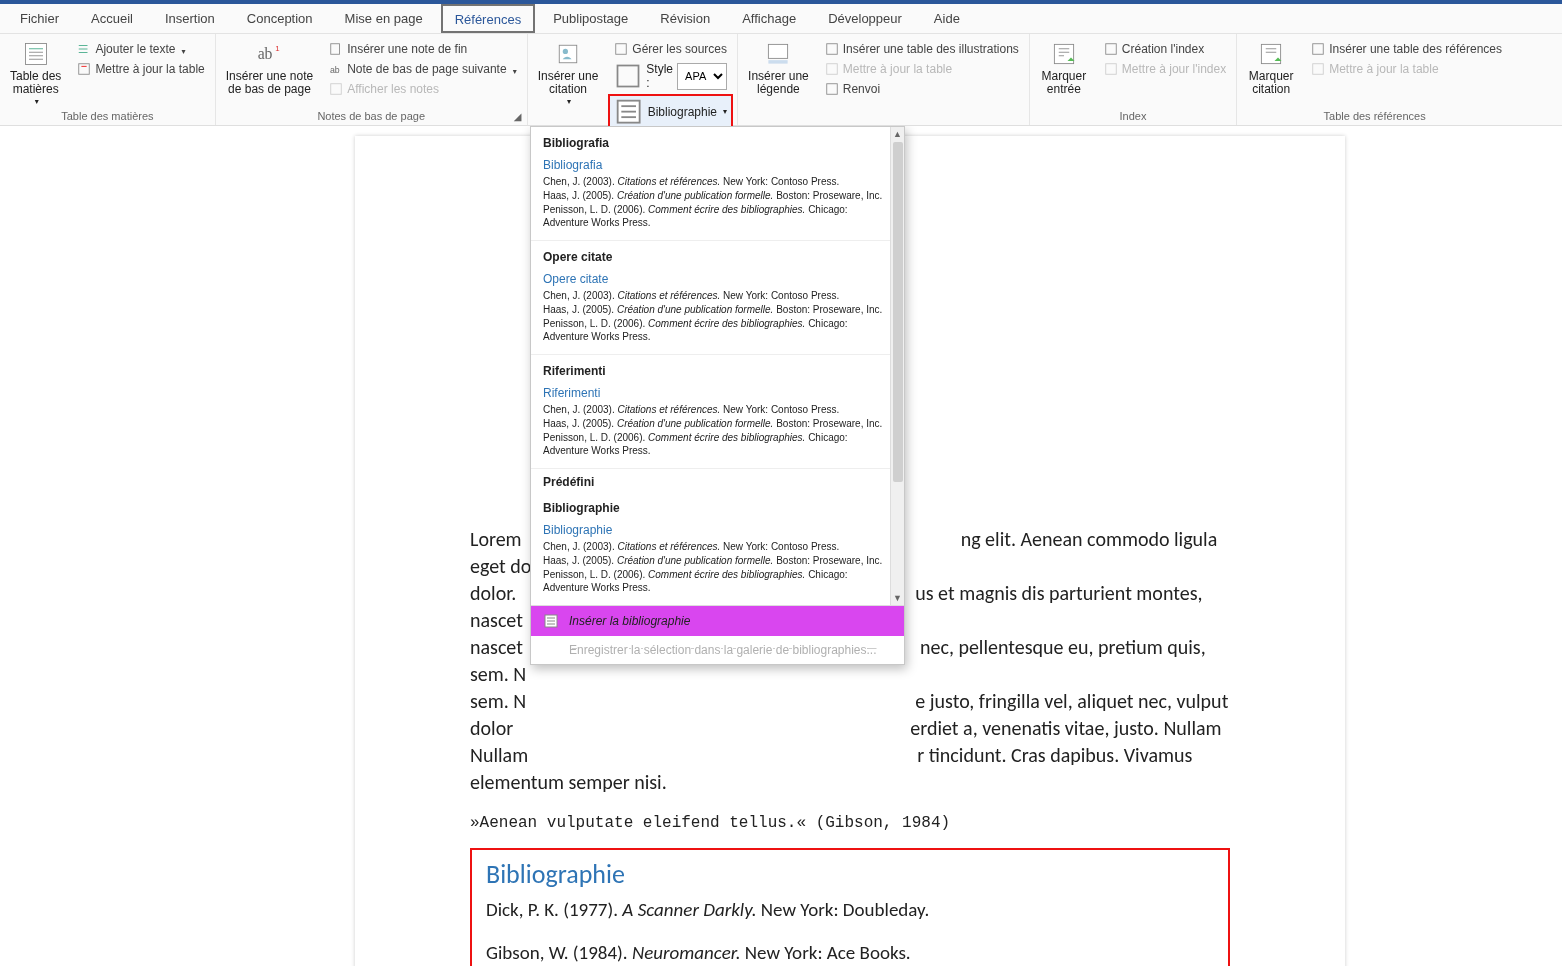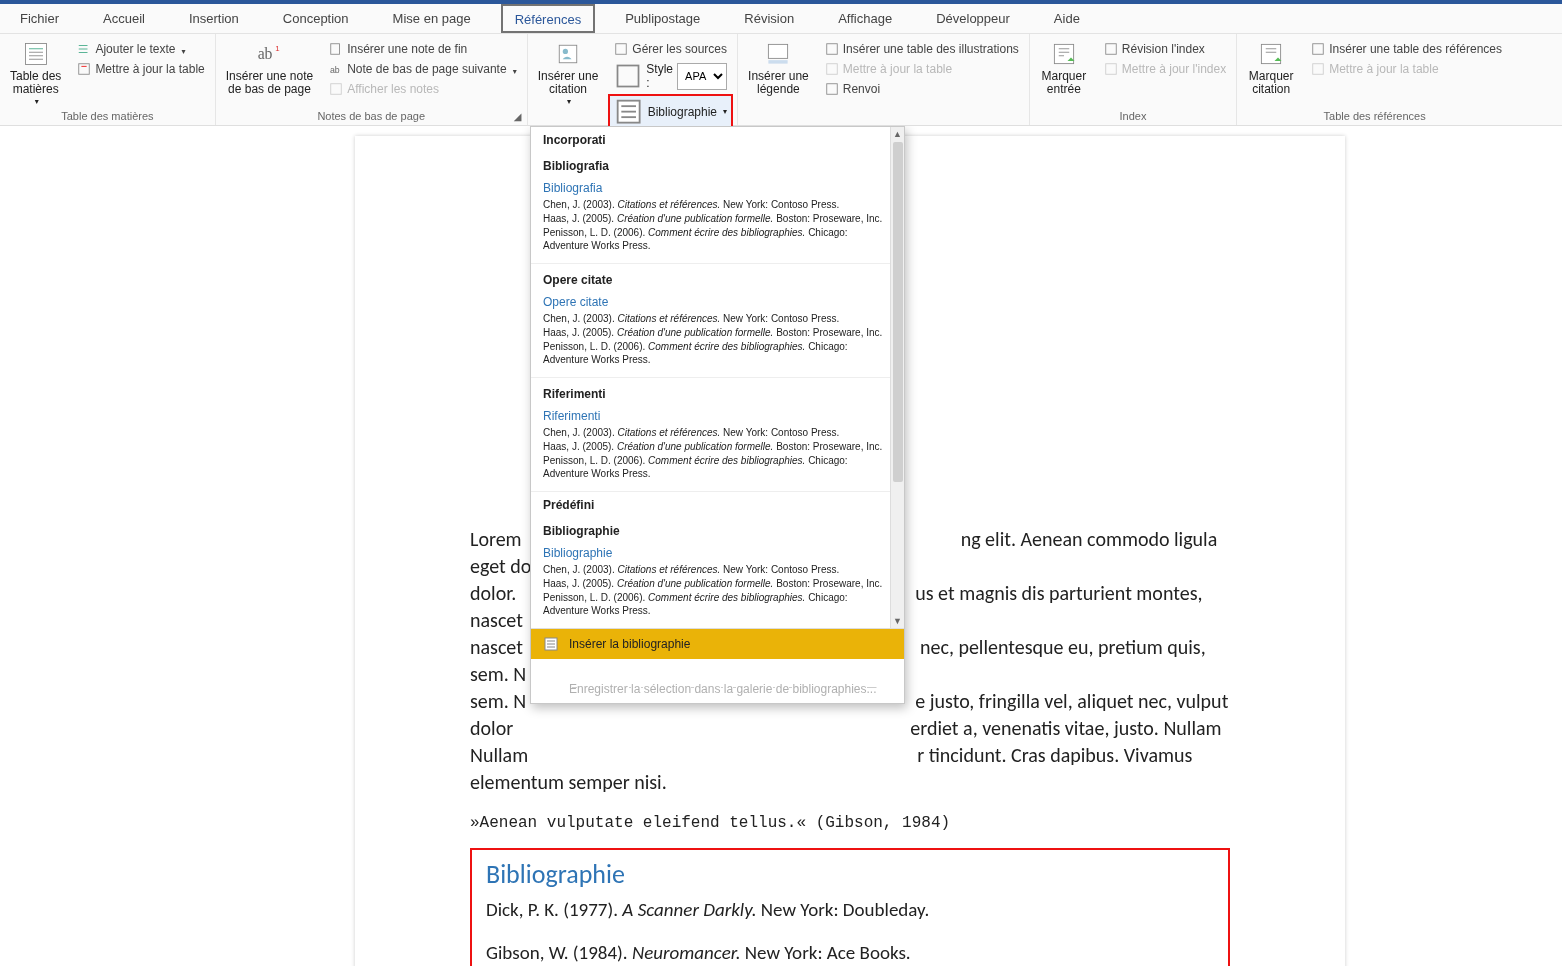--- a/index.html
+++ b/index.html
@@ -13,21 +13,21 @@
     overflow: hidden;
   }
   .titlebar {
     height: 4px;
     background: #2b579a;
   }
   .tabs {
     display: flex;
     align-items: center;
     padding: 0 6px;
-    gap: 16px;
+    gap: 4px;
     border-bottom: 1px solid #e3e3e3;
     background:#fafafa;
     height: 30px;
   }
   .tab {
     padding: 6px 14px;
     font-size: 13px;
     cursor: pointer;
     color:#444;
     background:#fafafa;
@@ -233,25 +233,25 @@
   }
   .gallery-footer .footer-item {
     display:flex;
     align-items:center;
     gap:10px;
     padding:7px 12px;
     font-size:12px;
     cursor:pointer;
   }
   .gallery-footer .footer-item.hover {
-    background:#eab308;
+    background:#d946ef;
+    font-style:italic;
   }
   .gallery-footer .footer-item.disabled {
     color:#b0b0b0;
-    margin-top:16px;
   }
   svg { display:block; }
 </style>
 </head>
 <body>
 
 <div class="titlebar"></div>
 
 <div class="tabs">
   <div class="tab">Fichier</div>
@@ -425,21 +425,21 @@
             <path d="M 20 24 l4 -4 4 4" fill="#5b5"></path>
           </svg>
         <span style="white-space:pre-line">Marquer
 entrée</span>
       </div>
       <div class="btn-stack">
         <div class="small-btn">
           <svg class="icon-small" viewBox="0 0 16 16">
               <rect x="2" y="2" width="12" height="12" fill="none" stroke="#888"></rect>
             </svg>
-          <span>Révision l'index</span>
+          <span>Création l'index</span>
         </div>
         <div class="small-btn disabled">
           <svg class="icon-small" viewBox="0 0 16 16">
               <rect x="2" y="2" width="12" height="12" fill="none" stroke="#ccc"></rect>
             </svg>
           <span>Mettre à jour l'index</span>
         </div>
       </div>
     </div>
     <div class="group-title">Index</div>
@@ -509,21 +509,20 @@
       </div>
       <div class="biblio-entry">
         <span>Gibson, W. (1984). </span><span class="italic">Neuromancer.</span><span> New York: Ace Books.</span>
       </div>
     </div>
   </div>
 
   <div class="gallery">
     <div class="gallery-scroll">
 
-      <div class="cat-header">Incorporati</div>
 
       <div class="sub-header">Bibliografia</div>
       <div class="preview">
         <div class="preview-title">Bibliografia</div>
         <div class="preview-line"><span>Chen, J. (2003). </span><span class="italic">Citations et références.</span><span> New York: Contoso Press.</span></div>
         <div class="preview-line"><span>Haas, J. (2005). </span><span class="italic">Création d'une publication formelle.</span><span> Boston: Proseware, Inc.</span></div>
         <div class="preview-line"><span>Penisson, L. D. (2006). </span><span class="italic">Comment écrire des bibliographies.</span><span> Chicago: Adventure Works Press.</span></div>
       </div>
 
       <div class="sub-header">Opere citate</div>

